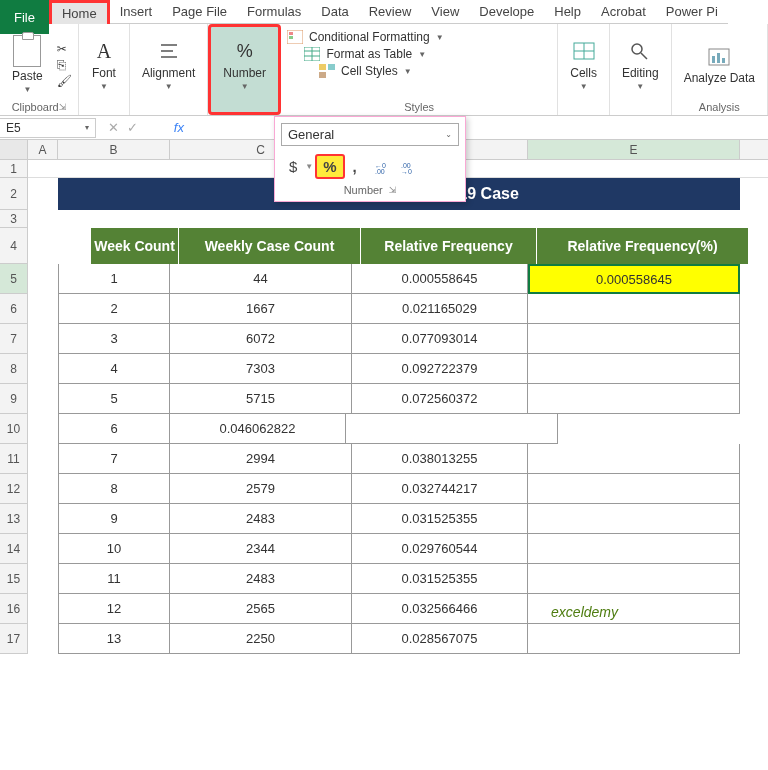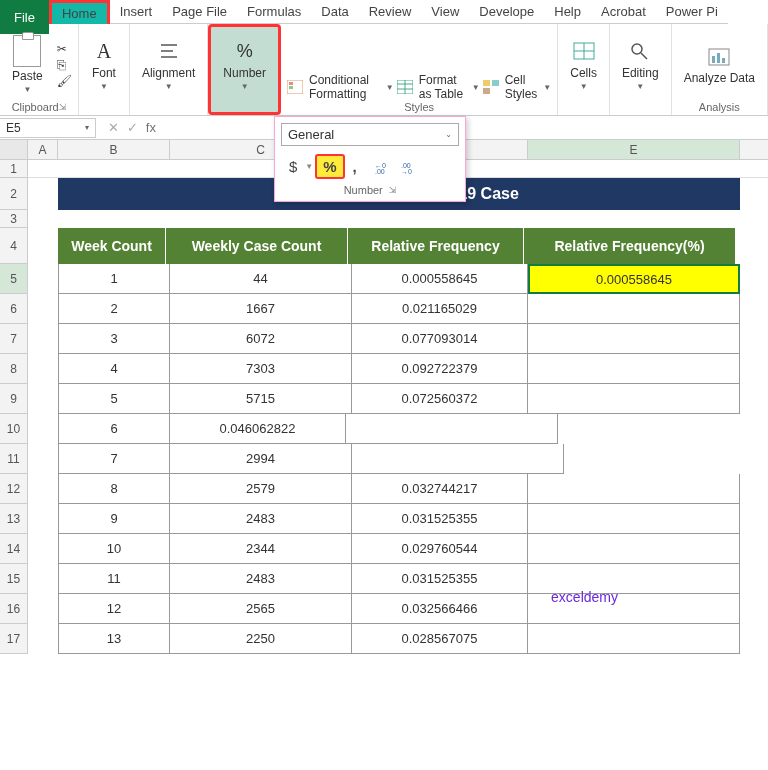--- a/index.html
+++ b/index.html
@@ -2,21 +2,21 @@
 <html><head>
 <meta charset="utf-8">
 <style>
 * { box-sizing: border-box; margin: 0; padding: 0; font-family: 'Segoe UI', Tahoma, sans-serif; }
 body { background: #fff; width: 768px; height: 770px; overflow: hidden; font-size: 13px; color: #333; position: relative; }
 
 
 .ribbon-tabs { display: flex; height: 24px; background: #fff; align-items: stretch; }
 .tab-file { background: #107c41; color: #fff; padding: 17px 14px; font-size: 13px; display: flex; align-items: center; }
 .tab { padding: 3px 10px; font-size: 13px; color: #444; display: flex; align-items: center; cursor: pointer; }
-.tab.active { background: #14b8a6; border: 3px solid #f33; border-bottom: none; position: relative; }
+.tab.active { background: #e5e5e5; border: 3px solid #f33; border-bottom: none; position: relative; }
 .tab.active::after { content: ''; position: absolute; left: -3px; right: -3px; bottom: -2px; height: 2px; background: #fff; }
 .ribbon-tabs .tab:not(.active) { border-bottom: 1px solid #ccc; }
 
 
 .ribbon-body { display: flex; height: 92px; border-bottom: 1px solid #ccc; background: #fff; }
 .ribbon-group { border-right: 1px solid #e1e1e1; padding: 4px 6px 0 6px; display: flex; flex-direction: column; align-items: center; justify-content: space-between; position: relative; }
 .group-content { display: flex; align-items: center; gap: 4px; flex: 1; }
 .group-label { font-size: 11px; color: #666; padding-bottom: 2px; display: flex; align-items: center; }
 .dlg-launcher { font-size: 9px; color: #888; }
 
@@ -39,21 +39,21 @@
 .np-btn { padding: 4px 6px; font-size: 15px; color: #444; cursor: pointer; }
 .np-btn.pct { background: #ffeb3b; border: 2px solid #f33; border-radius: 3px; padding: 2px 6px; font-weight: 600; }
 .np-btn.comma { font-weight: 700; }
 .np-dec { display: flex; align-items: center; gap: 8px; margin-left: 10px; }
 .np-label { text-align: center; font-size: 11px; color: #666; padding: 3px 0 5px; display: flex; justify-content: center; align-items: center; gap: 6px; }
 
 
 .fbar { display: flex; height: 24px; align-items: center; border-bottom: 1px solid #ccc; }
 .namebox { width: 96px; border: 1px solid #ccc; border-left: none; padding: 2px 6px; font-size: 12px; display: flex; justify-content: space-between; align-items: center; }
 .fx-btns { display: flex; align-items: center; gap: 8px; padding: 0 12px; color: #aaa; }
-.fx-btns .fx { color: #737373; }
+.fx-btns .fx { font-style: italic; color: #3b82f6; margin-left: 28px; }
 .fx-input { flex: 1; padding: 2px 6px; font-size: 12px; }
 
 
 .col-headers { display: flex; height: 20px; background: #f3f3f3; border-bottom: 1px solid #ccc; }
 .ch { border-right: 1px solid #ccc; text-align: center; font-size: 12px; color: #555; display: flex; align-items: center; justify-content: center; }
 .ch.corner { width: 28px; background: #e8e8e8; }
 .ch.a { width: 30px; }
 .ch.b { width: 112px; }
 .ch.c { width: 182px; }
 .ch.d { width: 176px; }
@@ -71,34 +71,34 @@
 .rh.data { height: 30px; }
 
 .cells { flex: 1; position: relative; }
 .row1 { height: 18px; border-bottom: 1px solid #ddd; }
 .title-row { height: 32px; background: #1f3864; color: #fff; display: flex; align-items: center; justify-content: center; font-size: 16px; font-weight: 700; margin-left: 30px; width: 682px; }
 .row3 { height: 18px; }
 
 .table-wrap { margin-left: 30px; }
 .header-row { display: flex; height: 36px; }
 .header-cell { background: #548235; color: #fff; font-weight: 700; display: flex; align-items: center; justify-content: center; border-right: 1px solid #fff; font-size: 14px; }
-.hc-b { width: 108px; }
+.hc-b { width: 88px; margin-left: 33px; }
 .hc-c { width: 182px; }
 .hc-d { width: 176px; }
 .hc-e { width: 212px; }
 
 .data-row { display: flex; height: 30px; }
 .data-cell { border: 1px solid #999; border-top: none; display: flex; align-items: center; justify-content: center; font-size: 13px; background: #fff; }
 .dc-b { width: 112px; }
 .dc-c { width: 182px; border-left: none; }
 .dc-d { width: 176px; border-left: none; }
 .dc-e { width: 212px; border-left: none; }
 .dc-e.r5 { background: #ffff00; border: 2px solid #107c41; }
 
-.watermark { position: absolute; right: 150px; bottom: 49px; color: #6d28d9; font-size: 14px; pointer-events: none; }
+.watermark { position: absolute; right: 150px; bottom: 34px; color: #4d7c0f; font-size: 14px; font-style: italic; pointer-events: none; }
 
 
 .icon-svg { display: inline-flex; align-items: center; justify-content: center; }
 </style>
 </head>
 <body>
 
 <div class="ribbon-tabs">
   <div class="tab-file">File</div>
   <div class="tab active">Home</div>
@@ -170,21 +170,21 @@
       <div class="big-btn">
         <div class="bicon pct-big">%</div>
         <span>Number</span>
         <span class="chev">▼</span>
       </div>
     </div>
     <div class="group-label">&nbsp;</div>
   </div>
 
   <div class="ribbon-group" style="flex:1;align-items:flex-start">
-    <div class="group-content" style="flex-direction:row;align-items:flex-end;gap:3px;padding-top:2px">
+    <div class="group-content" style="flex-direction:column;align-items:center;gap:3px;padding-top:2px">
       <div style="display:flex;align-items:center;gap:6px;font-size:12px;cursor:pointer">
         <span class="icon-svg">
             <svg width="16" height="14">
               <rect x="0" y="0" width="16" height="14" fill="none" stroke="#d96" stroke-width="1"></rect>
               <rect x="2" y="2" width="4" height="3" fill="#e88"></rect>
               <rect x="2" y="6" width="4" height="3" fill="#8c8"></rect>
             </svg>
           </span>
         <span>Conditional Formatting</span>
           <span class="chev">▼</span>
@@ -383,20 +383,21 @@
             <div class="data-cell dc-e"></div>
           </div>
           <div class="data-row">
             <div class="data-cell dc-b">6</div>
             <div class="data-cell dc-d">0.046062822</div>
             <div class="data-cell dc-e"></div>
           </div>
           <div class="data-row">
             <div class="data-cell dc-b">7</div>
             <div class="data-cell dc-c">2994</div>
+            <div class="data-cell dc-d">0.038013255</div>
             <div class="data-cell dc-e"></div>
           </div>
           <div class="data-row">
             <div class="data-cell dc-b">8</div>
             <div class="data-cell dc-c">2579</div>
             <div class="data-cell dc-d">0.032744217</div>
             <div class="data-cell dc-e"></div>
           </div>
           <div class="data-row">
             <div class="data-cell dc-b">9</div>

